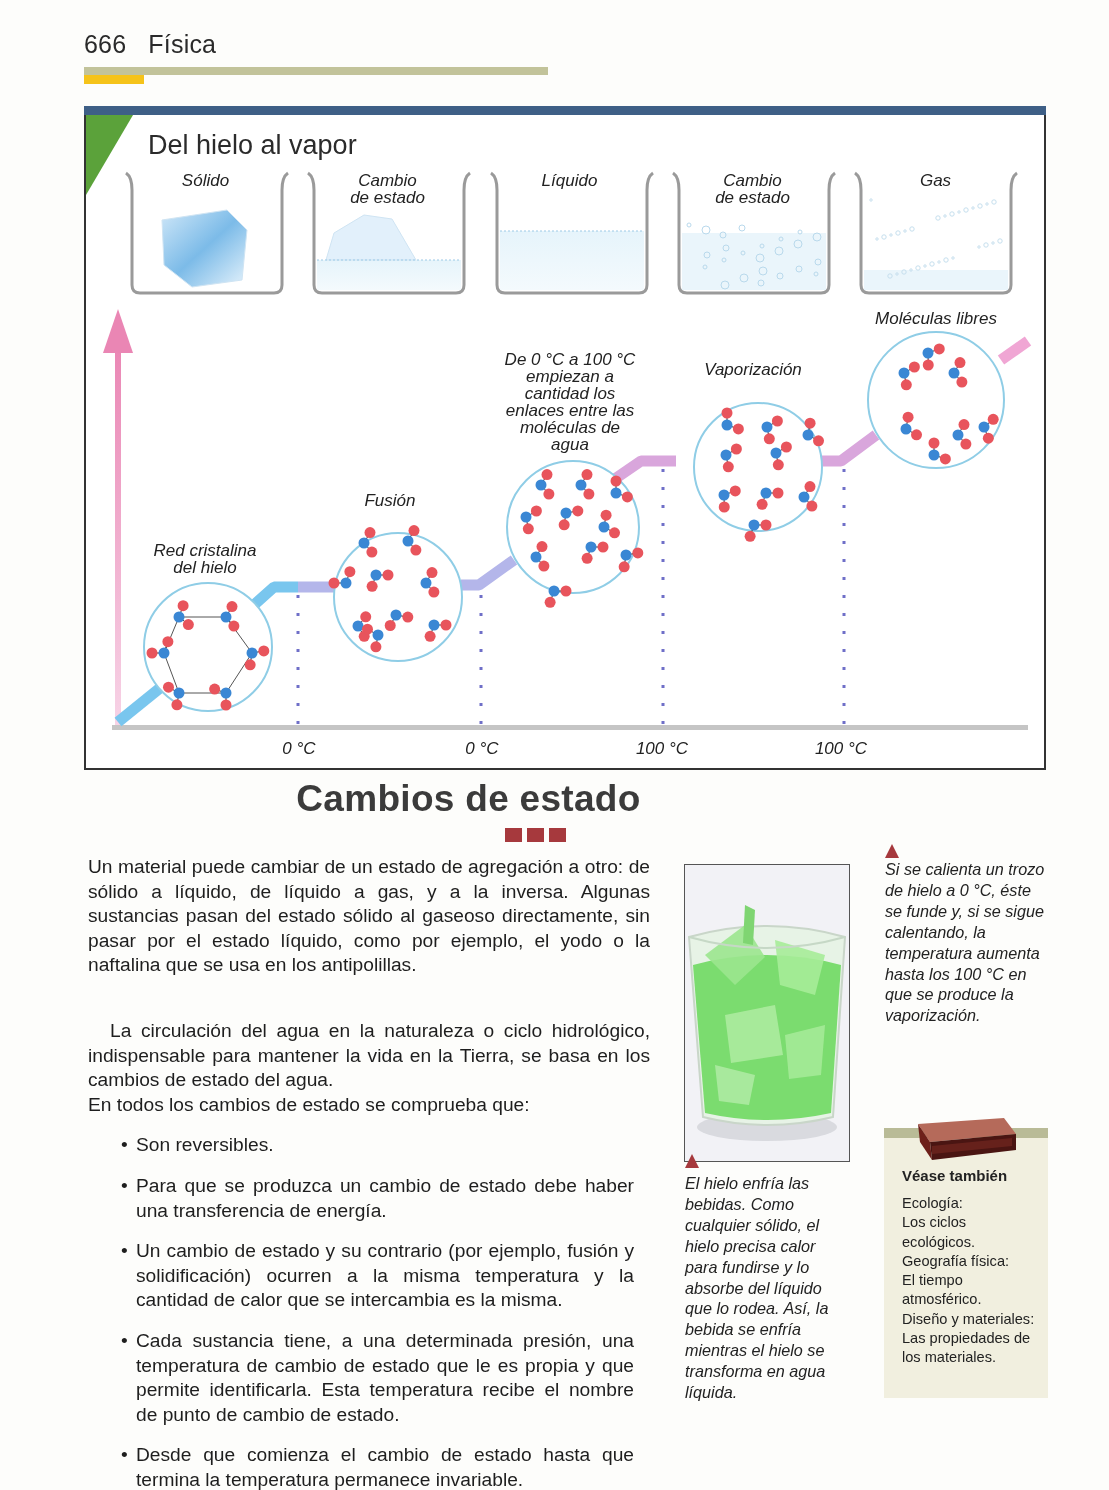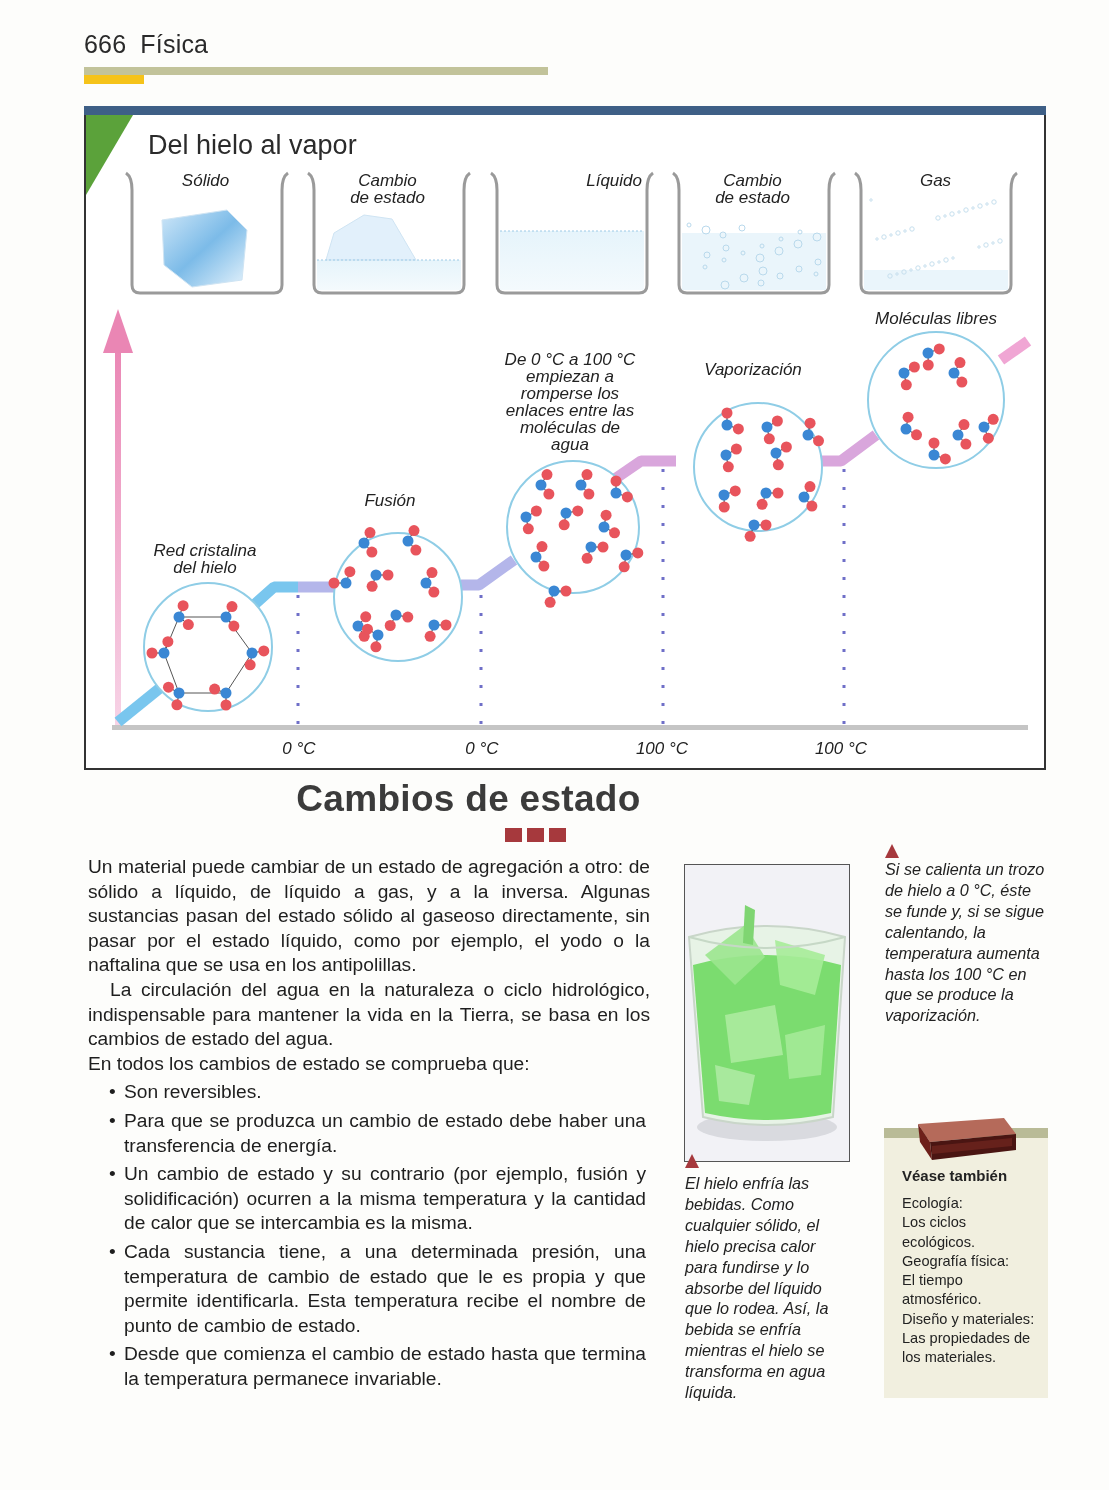--- a/index.html
+++ b/index.html
@@ -1,39 +1,39 @@
 <!DOCTYPE html>
 <html><head>
 <meta charset="utf-8">
 <style>
   html, body { margin:0; padding:0; }
   body { width:1109px; height:1490px; background:#fdfdfb; position:relative; overflow:hidden;
          font-family:"Liberation Sans", sans-serif; color:#222; }
   .abs { position:absolute; }
   .page-num { left:84px; top:30px; font-size:25px; color:#2a2a2a; letter-spacing:0.2px; }
-  .page-num .sec { margin-left:14px; }
+  .page-num .sec { margin-left:22px; }
   .hdr-bar { left:84px; top:67px; width:464px; height:8px; background:#c2c39a; }
   .hdr-yellow { left:84px; top:75px; width:60px; height:9px; background:#f5c31a; }
 
   .figure { left:84px; top:106px; width:962px; height:664px; border:2px solid #333; border-top:none; background:#fff; box-sizing:border-box; }
   .fig-topbar { left:84px; top:106px; width:962px; height:9px; background:#3e5f86; }
   .fig-title { left:148px; top:130px; font-size:27px; font-weight:normal; color:#2b2b2b; }
   .diag { left:86px; top:115px; }
 
   .cap { font-style:italic; font-size:17px; color:#222; text-align:center; line-height:17px; position:absolute; }
 
   .main-title { left:0; width:937px; top:778px; text-align:center; font-size:37px; font-weight:bold; color:#3b3b3b; letter-spacing:0.3px;}
   .squares { left:505px; top:828px; display:flex; gap:5px; }
   .squares span { width:17px; height:14px; background:#a6393d; display:block; }
 
   .body-text { left:88px; top:855px; width:562px; font-size:19.2px; line-height:24.6px; color:#1e1e1e; text-align:justify; }
   .body-text p { margin:0; }
-  .body-text .indent { text-indent:22px; }
+  .body-text .indent { text-indent:22px;margin-top:41px; }
   .body-text ul { list-style:none; margin:0; padding:0; }
-  .body-text li { position:relative; padding-left:32px; margin:4px; }
+  .body-text li { position:relative; padding-left:32px; margin:16px; }
   .body-text li::before { content:"•"; position:absolute; left:17px; }
   .body-text b { font-weight:normal; }
 
   .photo { left:684px; top:864px; width:164px; height:296px; border:1px solid #555; background:#f3f3f6; overflow:hidden; }
 
   .tri { width:0; height:0; border-left:7px solid transparent; border-right:7px solid transparent; border-bottom:14px solid #a6393d; }
   .side-cap { font-style:italic; font-size:16.2px; line-height:20.9px; color:#222; }
 
   .see-box { left:884px; top:1128px; width:164px; height:270px; background:#f1efdf; }
   .see-bar { left:884px; top:1128px; width:164px; height:10px; background:#b9bb97; }
@@ -446,36 +446,36 @@
     </g>
 </svg>
 
 <div class="abs fig-title">Del hielo al vapor</div>
 
 <div class="cap" style="left:133px;top:172px;width:145px;">Sólido</div>
 <div class="cap" style="left:315px;top:172px;width:145px;">
   <div>Cambio</div>
   <div>de estado</div>
 </div>
-<div class="cap" style="left:497px;top:172px;width:145px;text-align:right;">Líquido</div>
+<div class="cap" style="left:497px;top:172px;width:145px;">Líquido</div>
 <div class="cap" style="left:680px;top:172px;width:145px;">
   <div>Cambio</div>
   <div>de estado</div>
 </div>
 <div class="cap" style="left:863px;top:172px;width:145px;">Gas</div>
 
 <div class="cap" style="left:135px;top:542px;width:140px;text-align:center;">
   <div>Red cristalina</div>
   <div>del hielo</div>
 </div>
 <div class="cap" style="left:340px;top:492px;width:100px;">Fusión</div>
 <div class="cap" style="left:490px;top:351px;width:160px;">
   <div>De 0 °C a 100 °C</div>
   <div>empiezan a</div>
-  <div>romperse los</div>
+  <div>cantidad los</div>
   <div>enlaces entre las</div>
   <div>moléculas de</div>
   <div>agua</div>
 </div>
 <div class="cap" style="left:683px;top:361px;width:140px;">Vaporización</div>
 <div class="cap" style="left:856px;top:310px;width:160px;">Moléculas libres</div>
 
 <div class="cap" style="left:259px;top:740px;width:80px;">0 °C</div>
 <div class="cap" style="left:442px;top:740px;width:80px;">0 °C</div>
 <div class="cap" style="left:622px;top:740px;width:80px;">100 °C</div>

